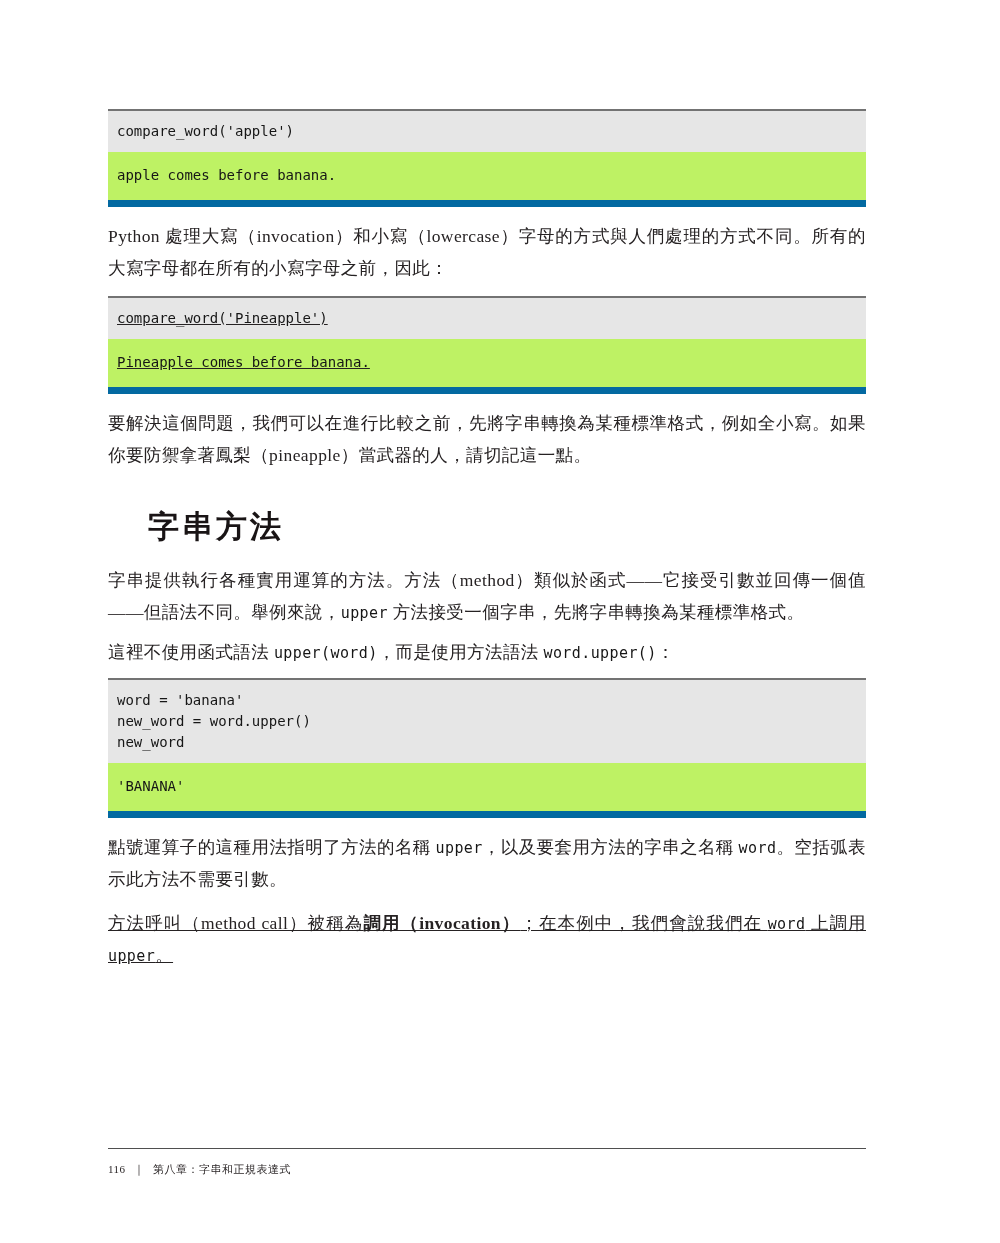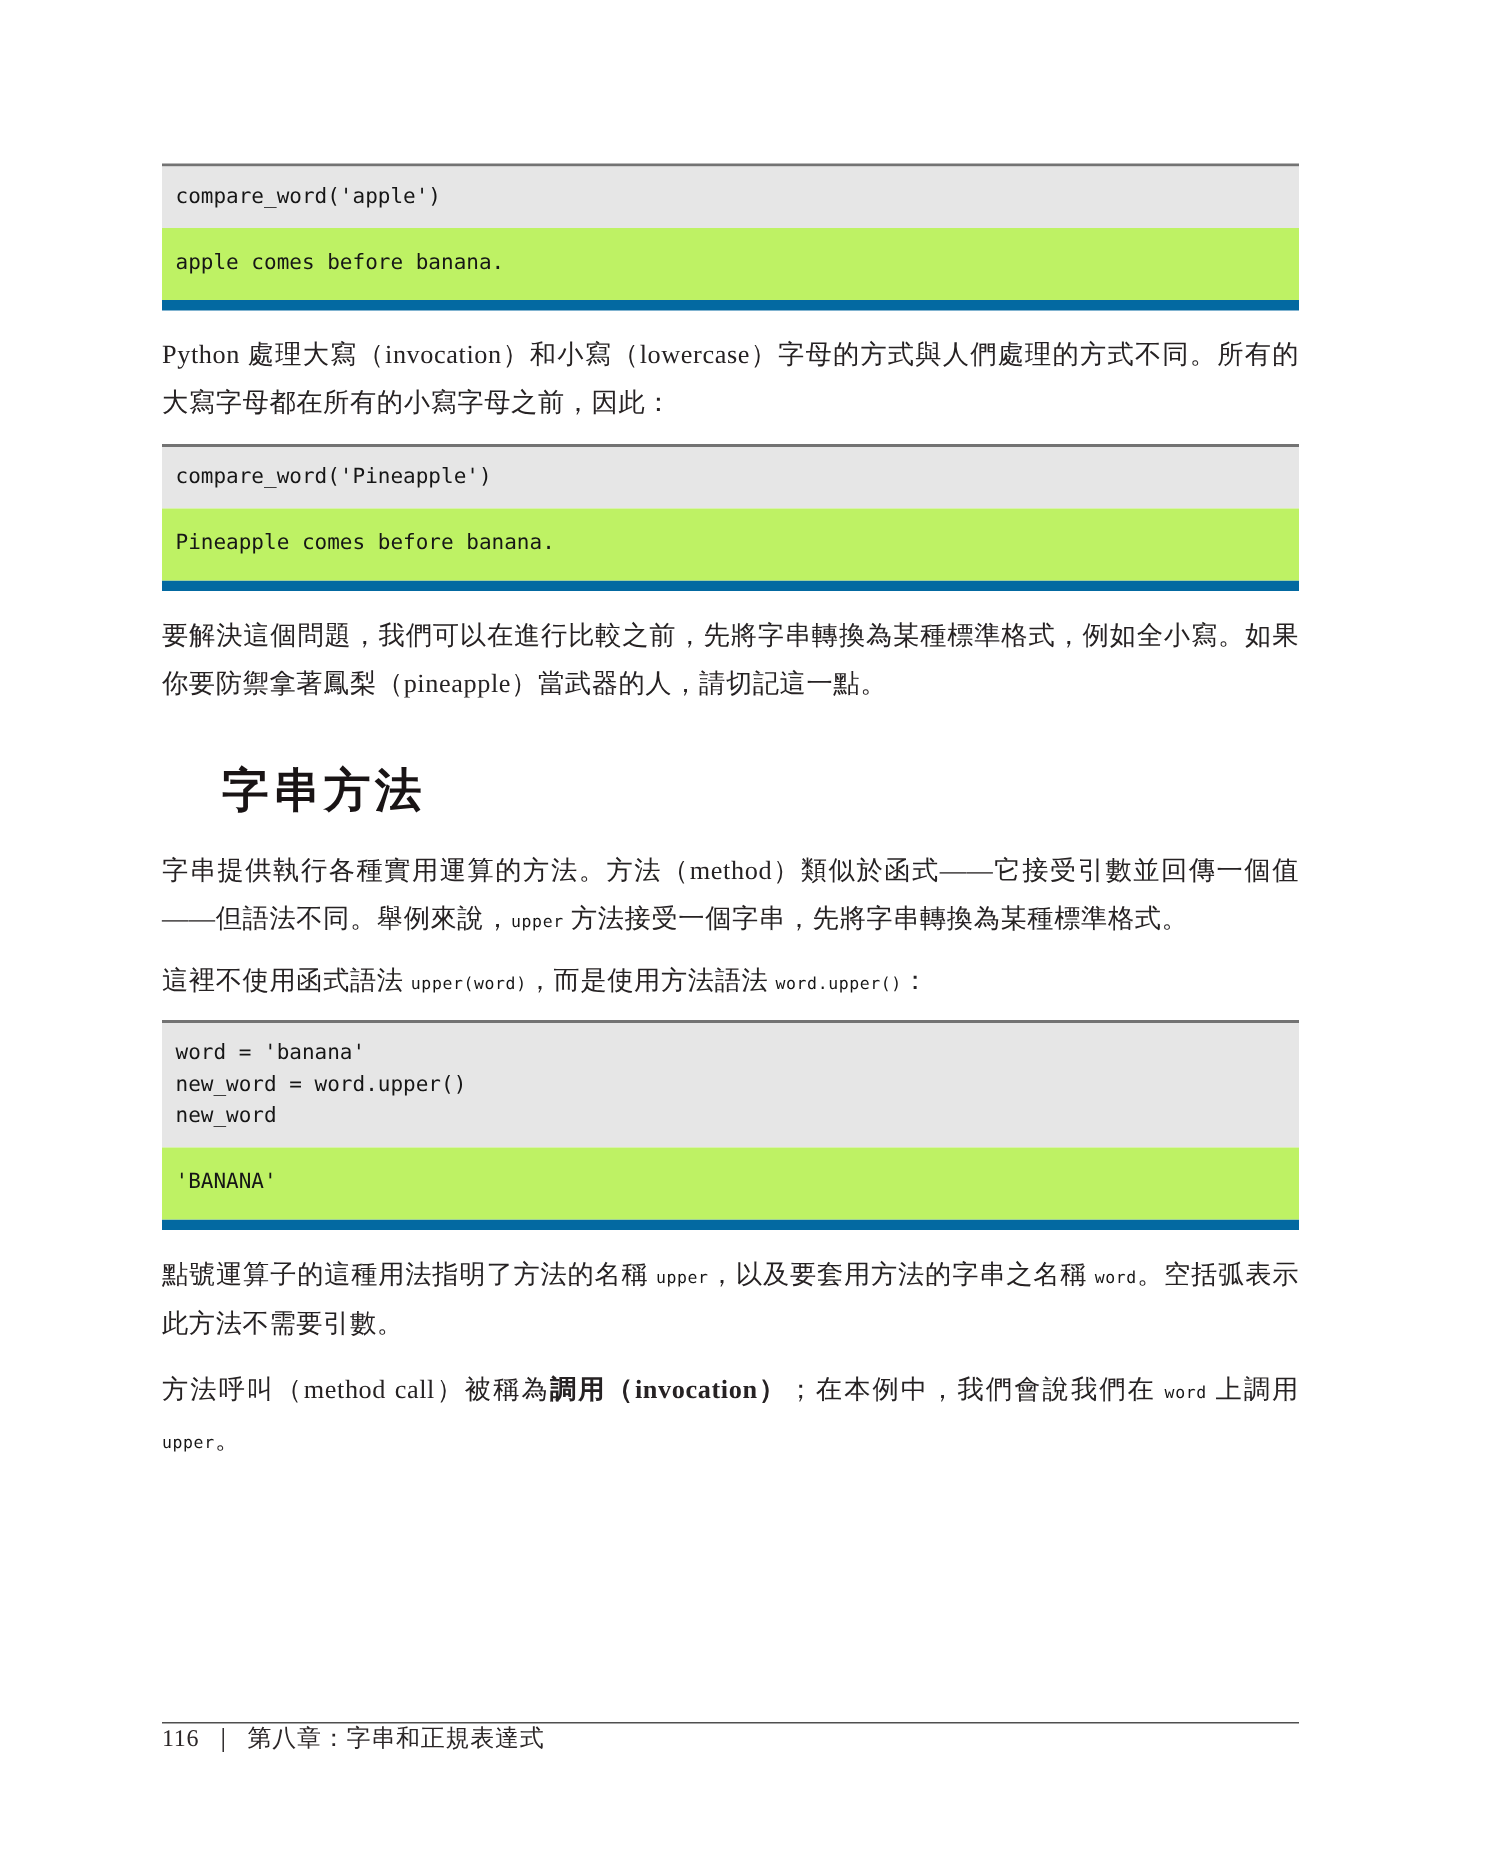--- a/index.html
+++ b/index.html
@@ -33,39 +33,39 @@
     color: #161616; white-space: pre; display: block;
   }
   
   .para {
     font-size: 17.5px; line-height: 31.5px;
     text-align: justify; letter-spacing: 0.4px;
     margin-top: 14px;
   }
   .inline-code {
     display: inline; white-space: pre;
-    font-size: 11px; line-height: 31.5px;
+    font-size: 15px; line-height: 31.5px;
   }
   .bold-term { font-weight: bold; margin-top: 26px; }
   .mt8  { margin-top: 8px; }
-  .mt12 { margin-top: 12px; }
+  .mt12 { margin-top: 12px; text-decoration: underline; }
   .mt18 { margin-top: 18px; }
   
   .section-heading {
     font-family: Liberation Serif, serif;
     font-weight: 900; font-size: 31px; letter-spacing: 3px;
     color: #191415; margin-top: 36px; line-height: 40px; margin-left: 40px;
   }
   
   .footer {
     position: absolute; left: 108px; top: 1148px;
     width: 758px;
     border-top: 1.5px solid #4f4f4f;
-    padding-top: 0;
-    font-size: 16px; letter-spacing: 0.5px; color: #2b2627;
+    padding-top: 13px;
+    font-size: 11px; letter-spacing: 0.5px; color: #2b2627;
   }
   .footer .sep { margin: 0 8px; color: #2b2627; }
 </style>
 </head>
 <body>
 
 <div class="page">
   <main class="content">
 
     <section class="code-example">

